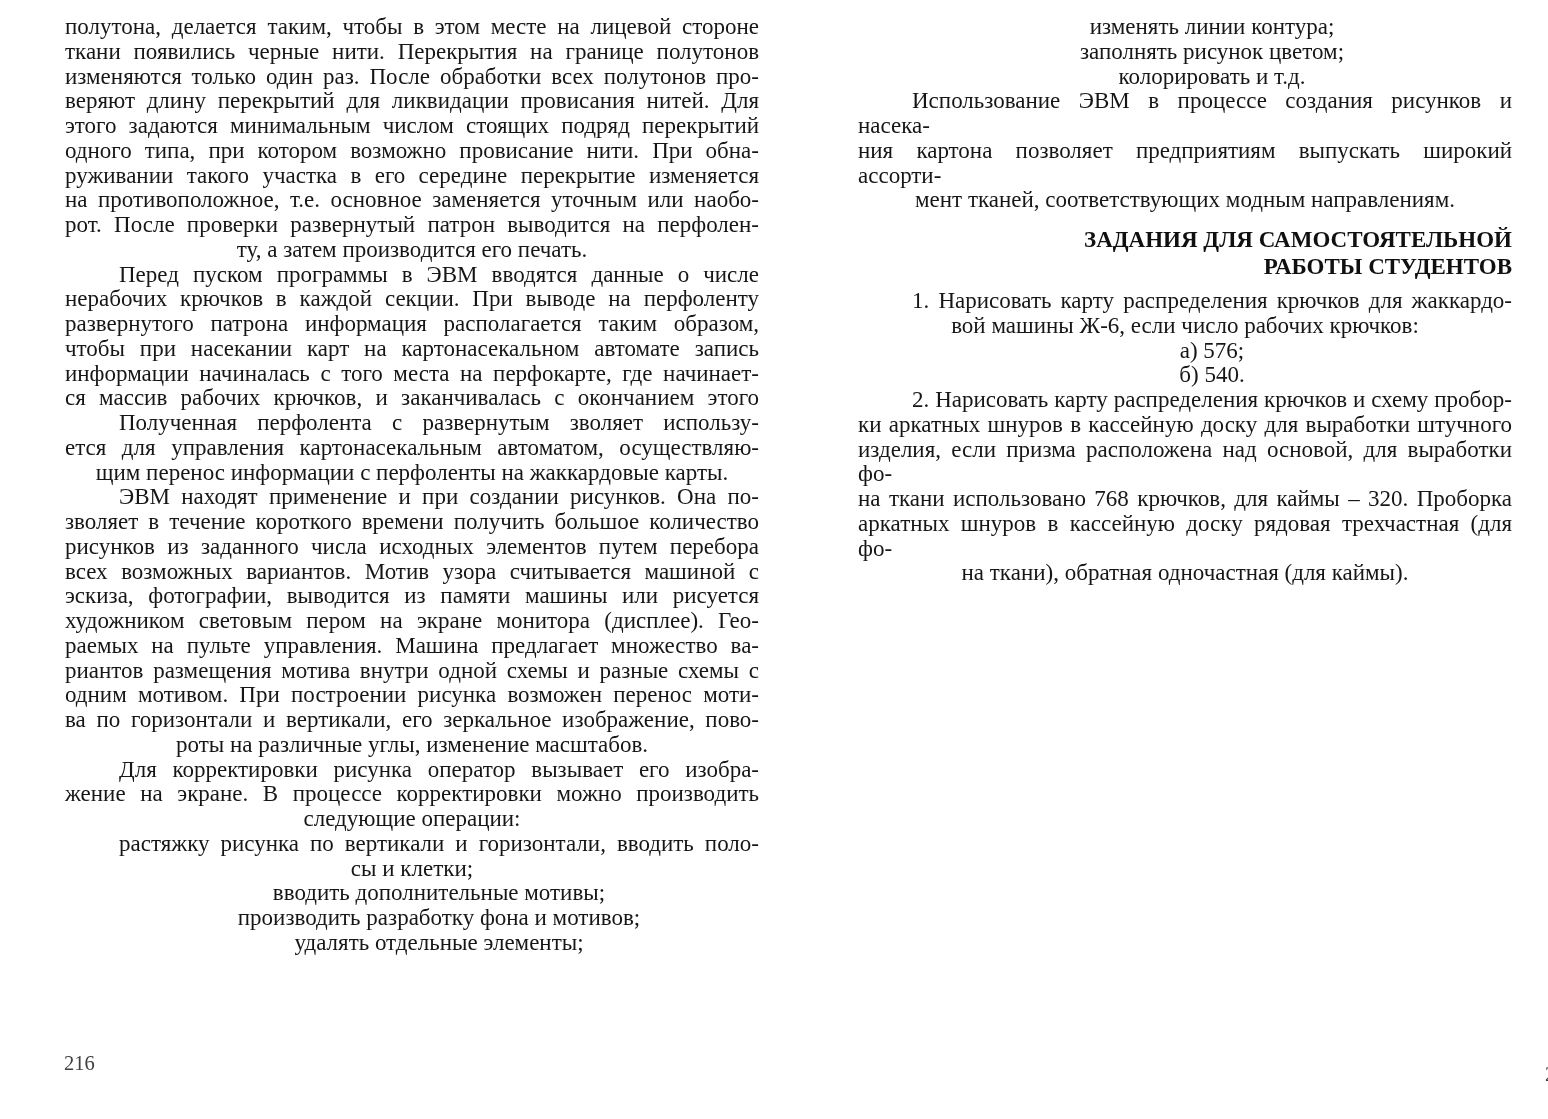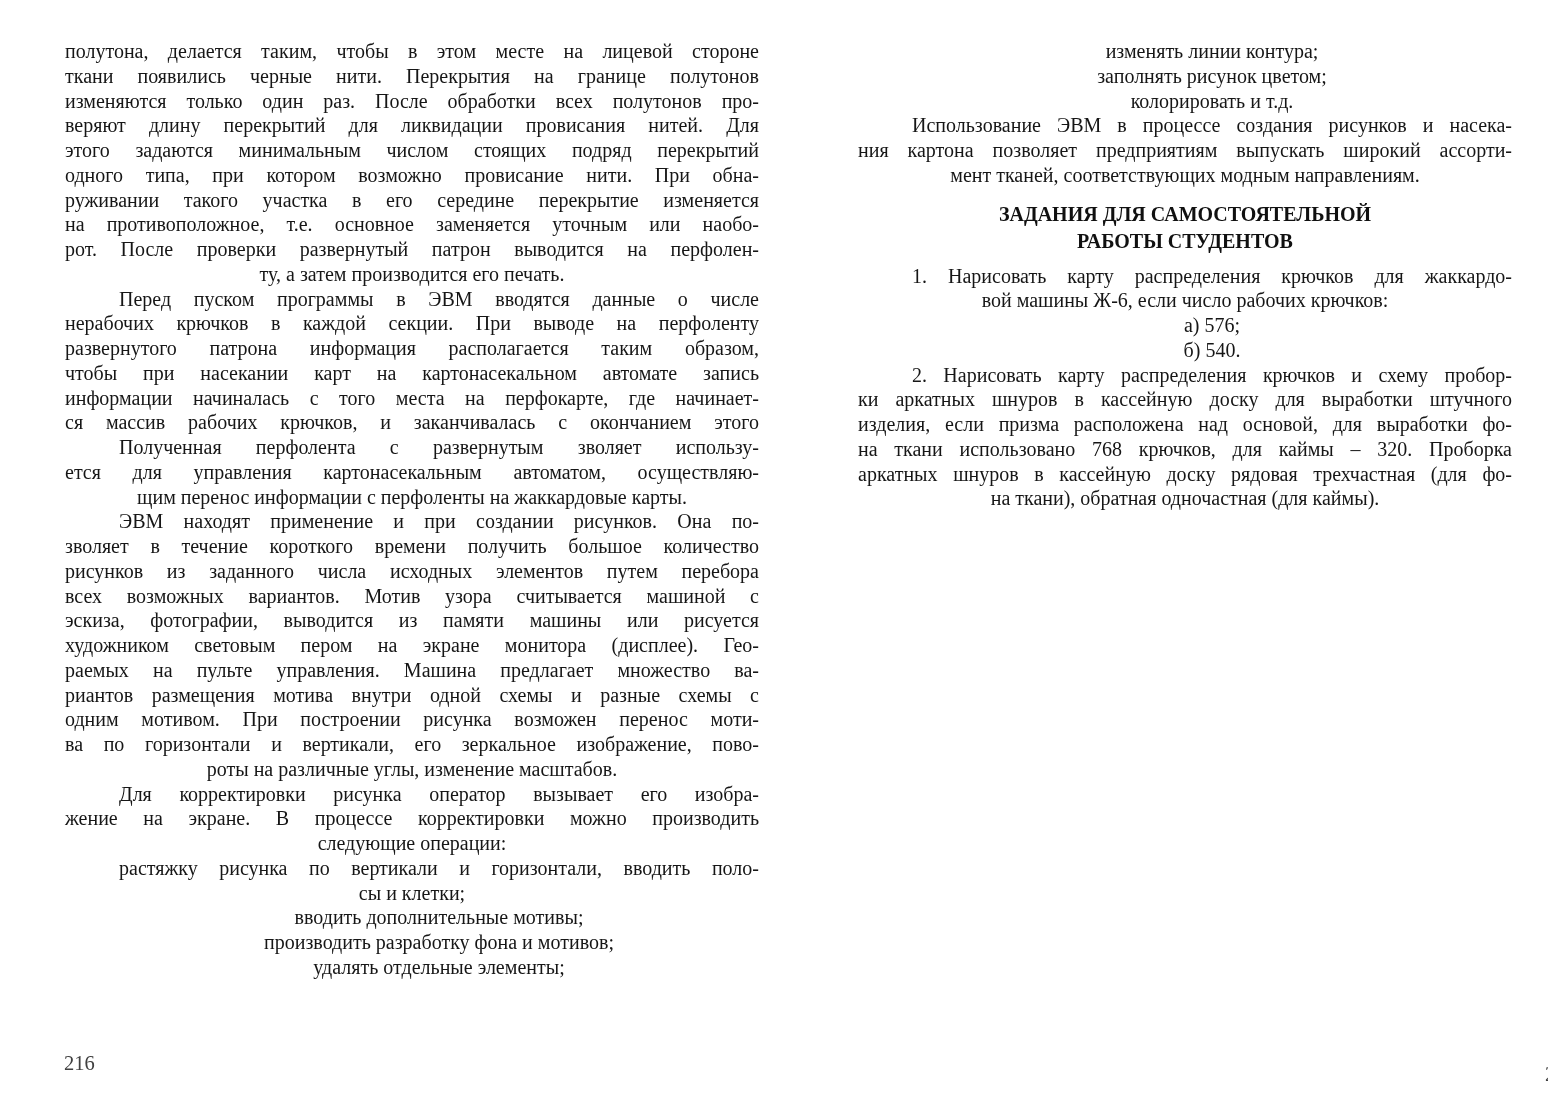--- a/index.html
+++ b/index.html
@@ -10,22 +10,22 @@
   body {
     width: 1548px;
     height: 1119px;
     position: relative;
     overflow: hidden;
     font-family: "Liberation Serif", "DejaVu Serif", serif;
     color: #161616;
   }
   .page-column {
     position: absolute;
-    top: 39px;
-    font-size: 20px;
+    top: 15px;
+    font-size: 23px;
     line-height: 24.75px;
   }
   #left-col  { left: 65px;  width: 694px; }
   #right-col { left: 858px; width: 654px; }
 
   .block { margin: 0; }
   .line {
     white-space: nowrap;
     text-align: center;
   }
@@ -39,21 +39,21 @@
   .line.ind { text-indent: 54px; }
 
   .block.heading {
     margin: 13px 0 9px 0;
     text-align: center;
     font-weight: bold;
     color: #101010;
   }
   .block.heading .line {
     white-space: normal;
-    text-align: center;
+    text-align: right;
     line-height: 27px;
   }
 
   .page-number {
     position: absolute;
     font-size: 20.5px;
     line-height: 24px;
     color: #404040;
   }
   #page-number-left  { left: 64px;  top: 1051px; }

